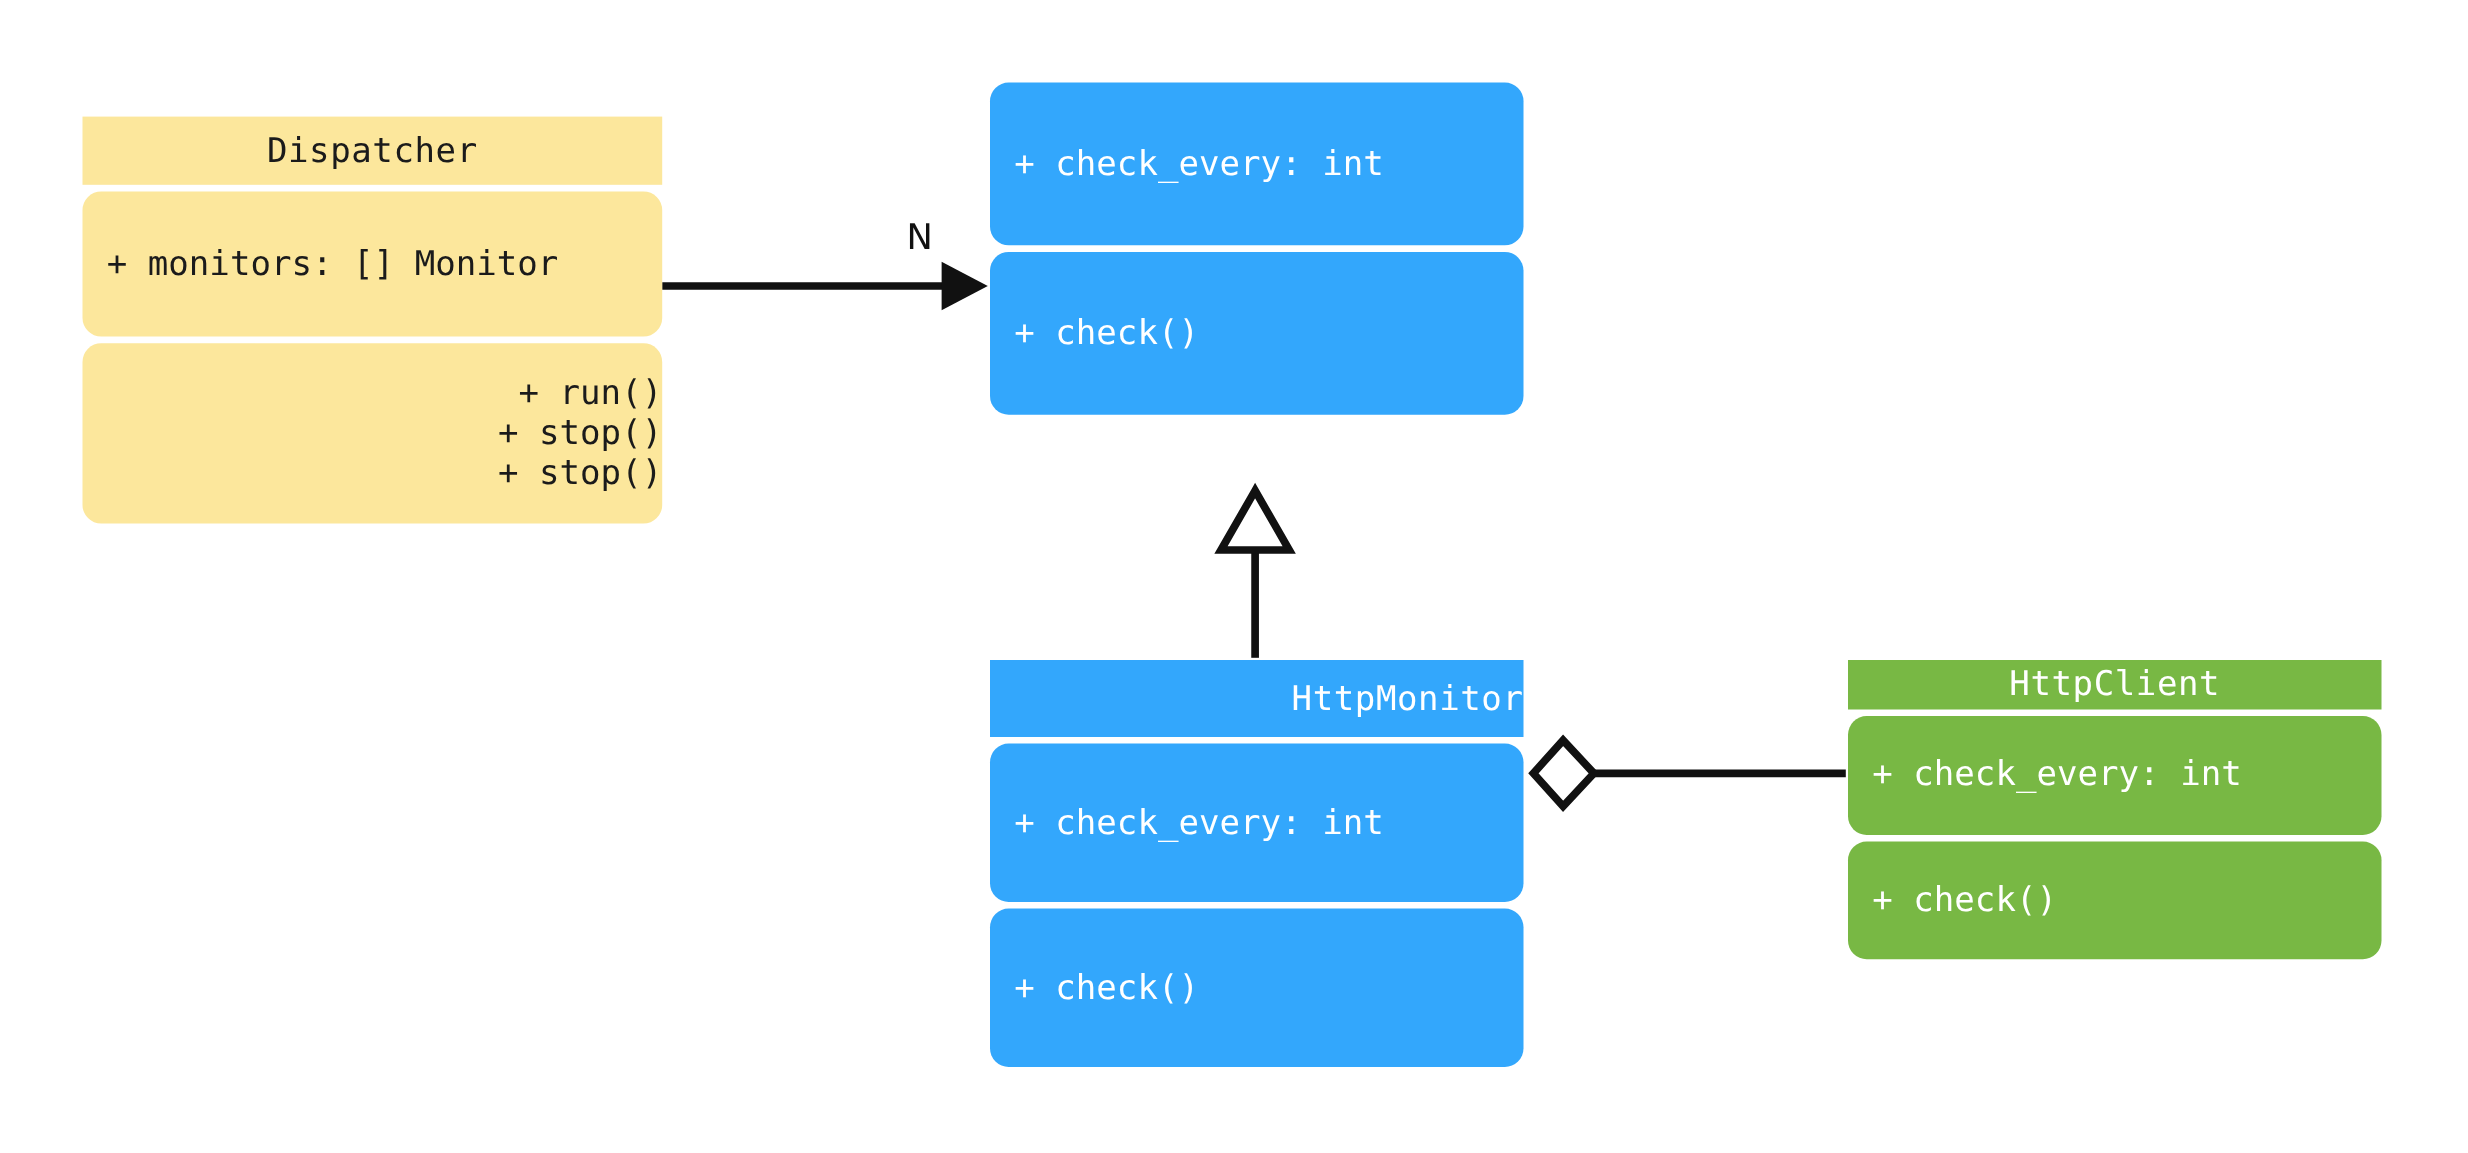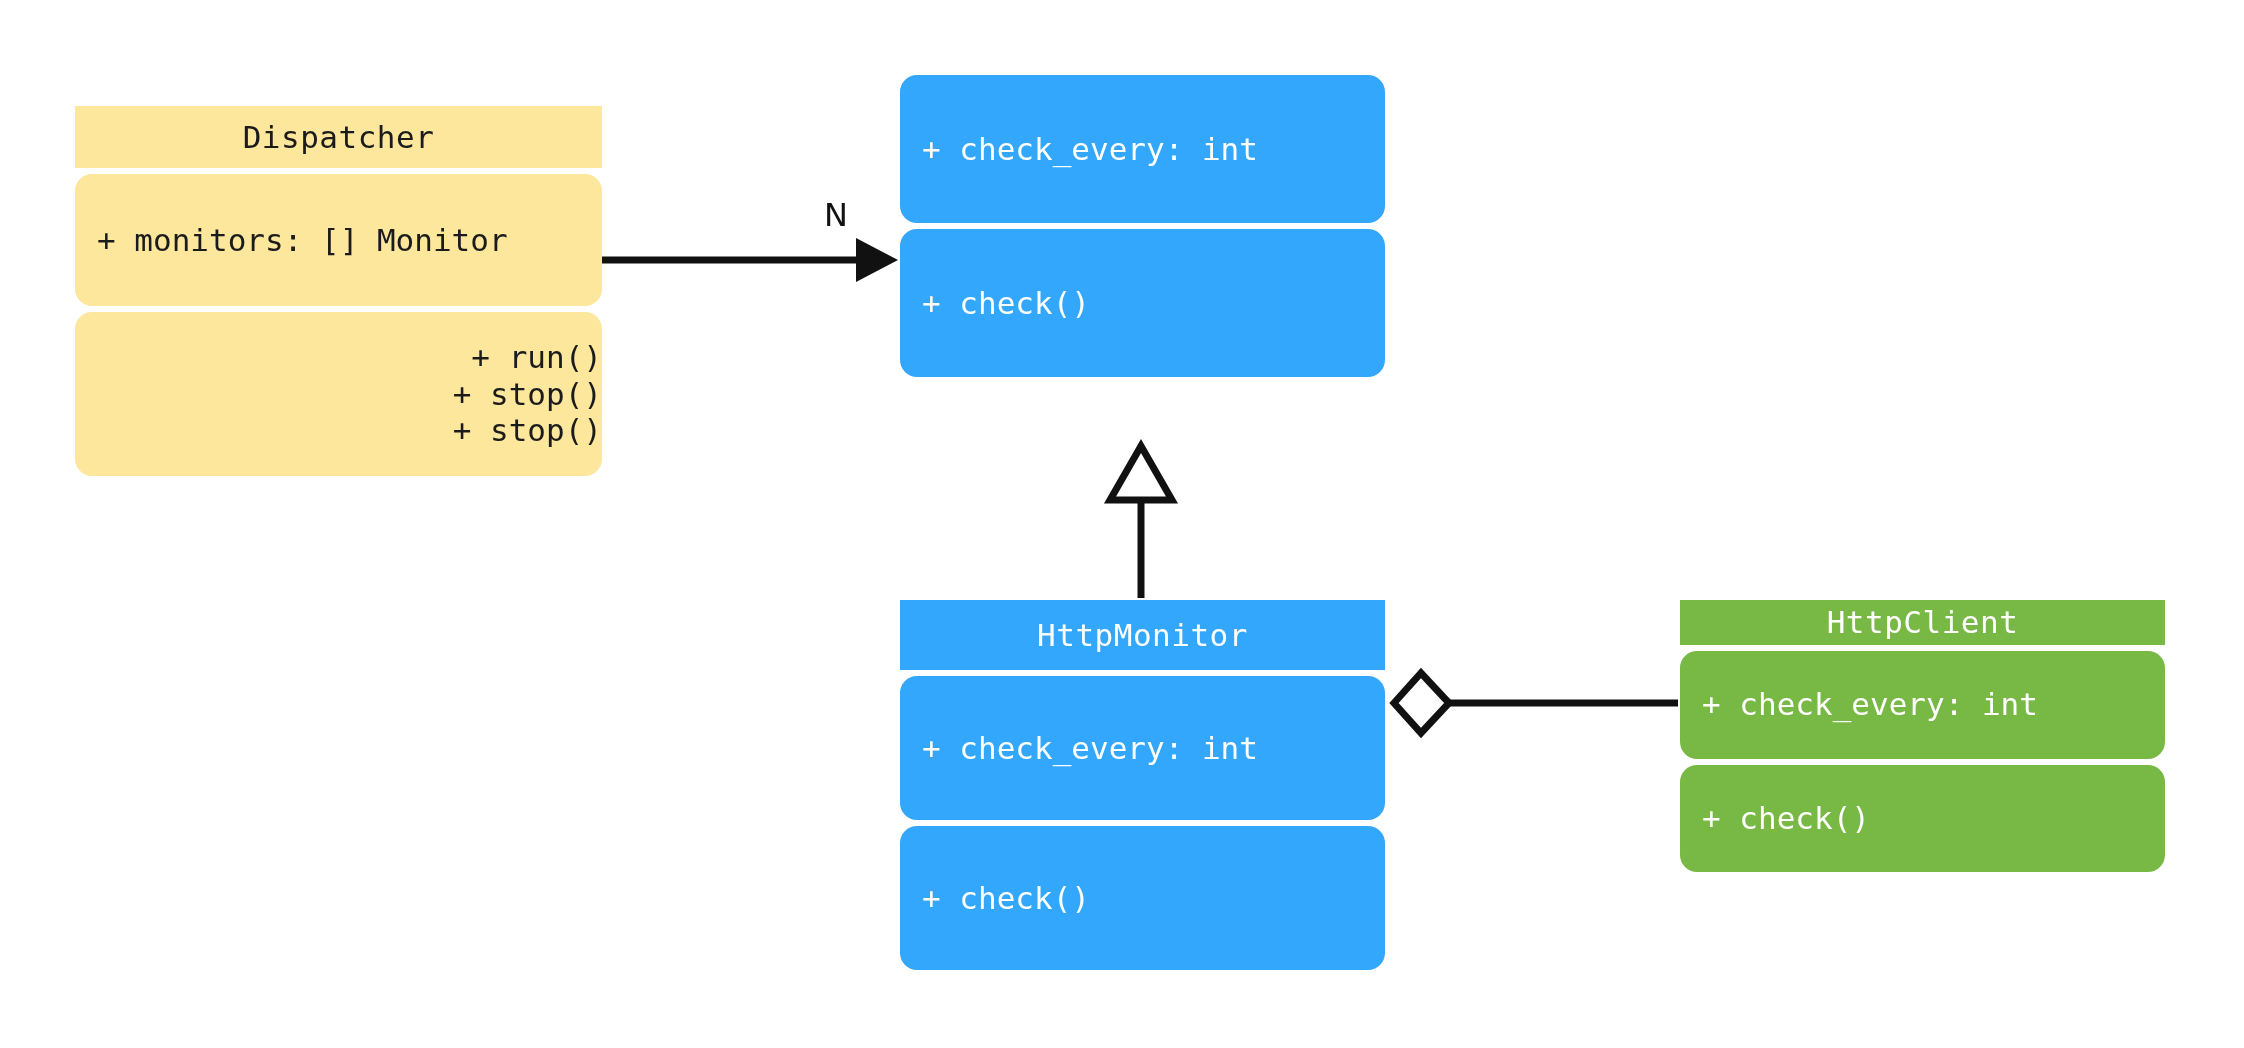--- a/index.html
+++ b/index.html
@@ -150,21 +150,21 @@
       <span class="member-line">+ check_every: int</span>
     </div>
 
     <div class="compartment members-compartment" style="height: 148px;">
       <span class="member-line">+ check()</span>
     </div>
   </div>
 
   <div class="uml-class theme-blue" style="left: 900px; top: 600px; width: 485px; height: 370px;">
 
-    <div class="compartment title-compartment" style="height: 72px;">
+    <div class="compartment title-compartment" style="height: 72px; align-items: flex-end;">
       <span class="class-title">HttpMonitor</span>
     </div>
 
     <div class="compartment members-compartment" style="height: 148px;">
       <span class="member-line">+ check_every: int</span>
     </div>
 
     <div class="compartment members-compartment" style="height: 148px;">
       <span class="member-line">+ check()</span>
     </div>

